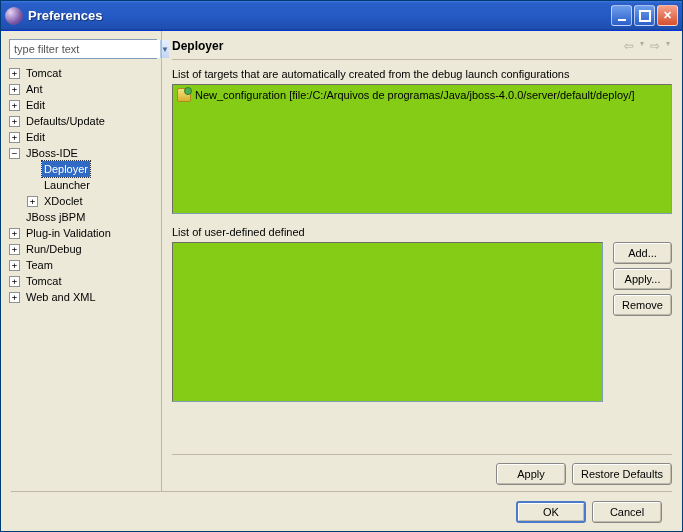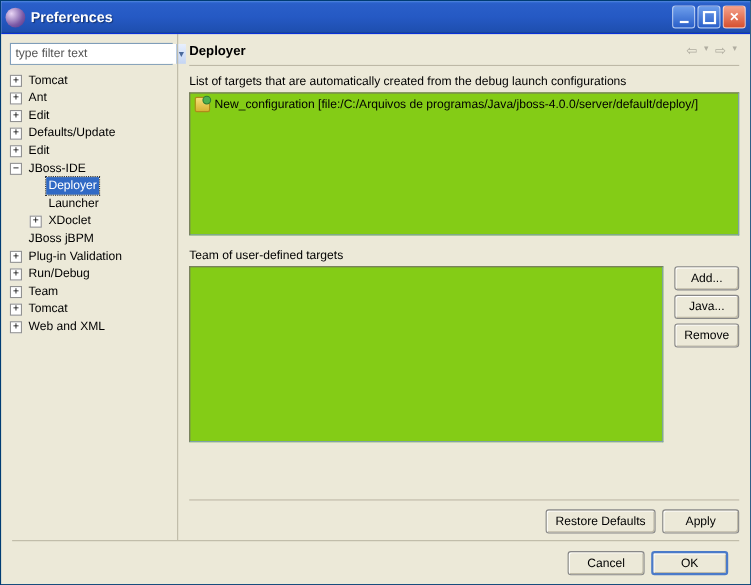--- a/index.html
+++ b/index.html
@@ -331,33 +331,33 @@
     </div>
 
     <div class="section-label">List of targets that are automatically created from the debug launch configurations</div>
     <div class="listbox auto-list" id="auto-list">
         <div class="target-item">
           <span class="target-icon"></span>
           <span>New_configuration [file:/C:/Arquivos de programas/Java/jboss-4.0.0/server/default/deploy/]</span>
         </div>
       </div>
 
-    <div class="section-label">Team of user-defined targets</div>
+    <div class="section-label">List of user-defined defined</div>
     <div class="user-list-row">
       <div class="listbox user-list"></div>
       <div class="side-buttons">
         <button class="btn">Add...</button>
-        <button class="btn">Java...</button>
+        <button class="btn">Apply...</button>
         <button class="btn">Remove</button>
       </div>
     </div>
 
     <div class="panel-bottom-row">
+      <button class="btn wide">Apply</button>
       <button class="btn" style="min-width:100px">Restore Defaults</button>
-      <button class="btn wide">Apply</button>
     </div>
   </div>
 </div>
 
 <div class="footer">
+  <button class="btn wide default">OK</button>
   <button class="btn wide">Cancel</button>
-  <button class="btn wide default">OK</button>
 </div>
 
 </body></html>

